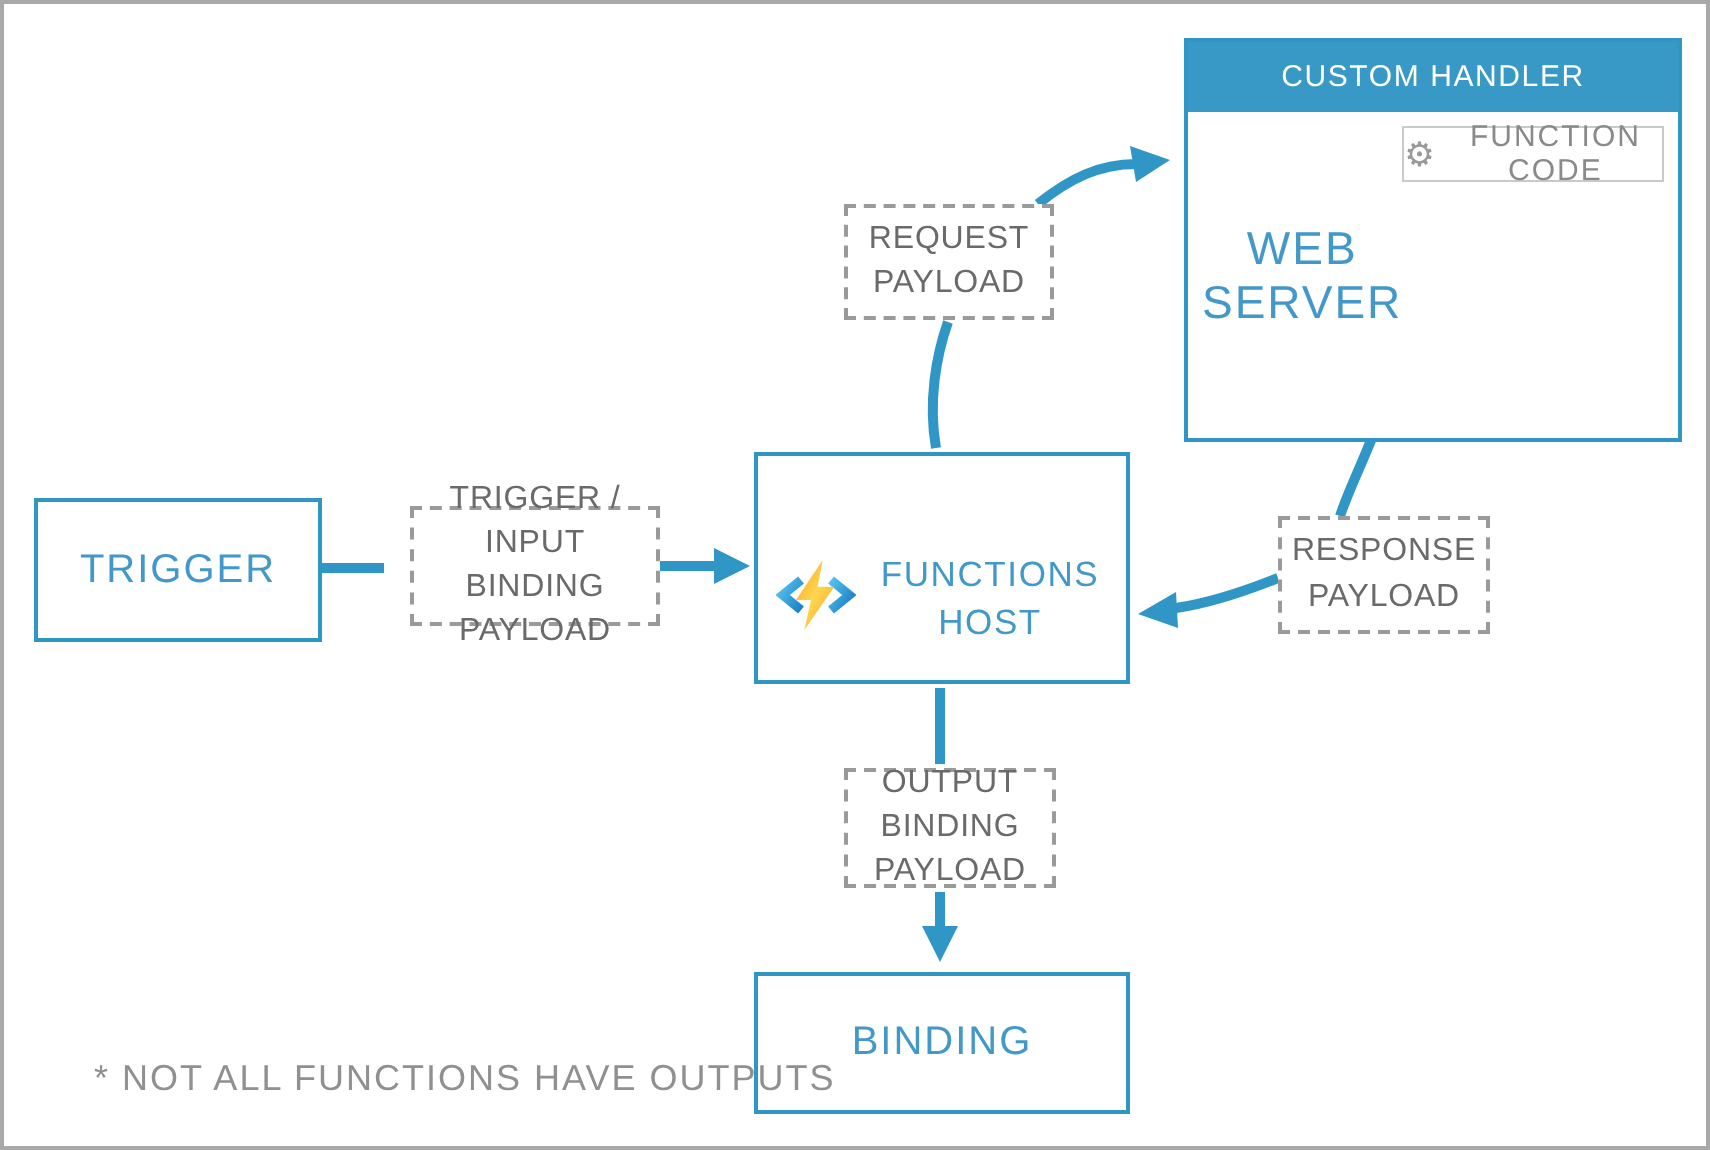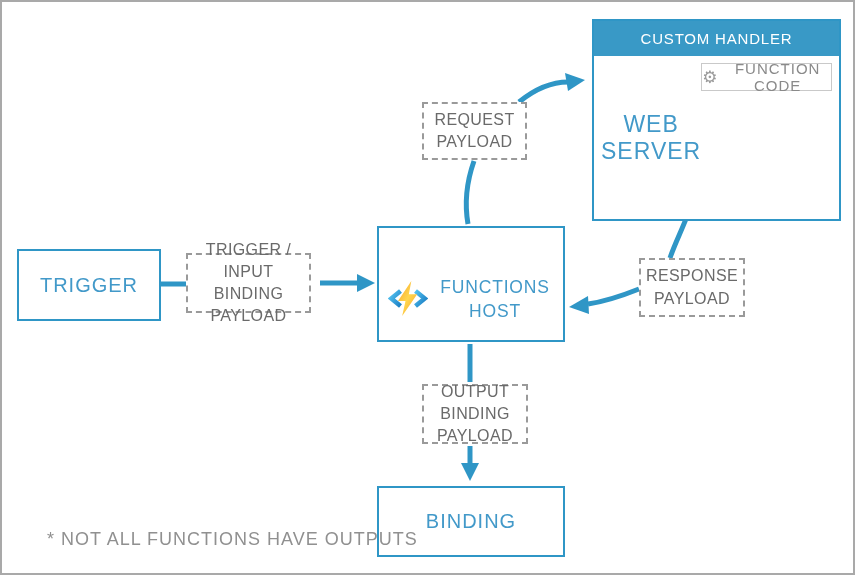--- a/index.html
+++ b/index.html
@@ -60,21 +60,21 @@
       <polygon points="583,78 563,71 566,89"></polygon>
       <polygon points="567,305 586,294 587,312"></polygon>
       <polygon points="468,479 459,461 477,461"></polygon>
     </g>
   </svg>
 
   <div class="box solid" style="left:15px;top:247px;width:144px;height:72px;">
     <span class="blue-label">TRIGGER</span>
   </div>
 
-  <div class="box dashed" style="left:184px;top:251px;width:125px;height:60px;">
+  <div class="box dashed" style="left:203px;top:251px;width:125px;height:60px;">
     <span class="gray-label">TRIGGER /</span>
     <span class="gray-label">INPUT BINDING</span>
     <span class="gray-label">PAYLOAD</span>
   </div>
 
   <div class="box solid" style="left:375px;top:224px;width:188px;height:116px;">
     <div class="fh-inner">
       <span>
         <svg width="40" height="37" viewBox="0 0 48 44">
           <defs>

